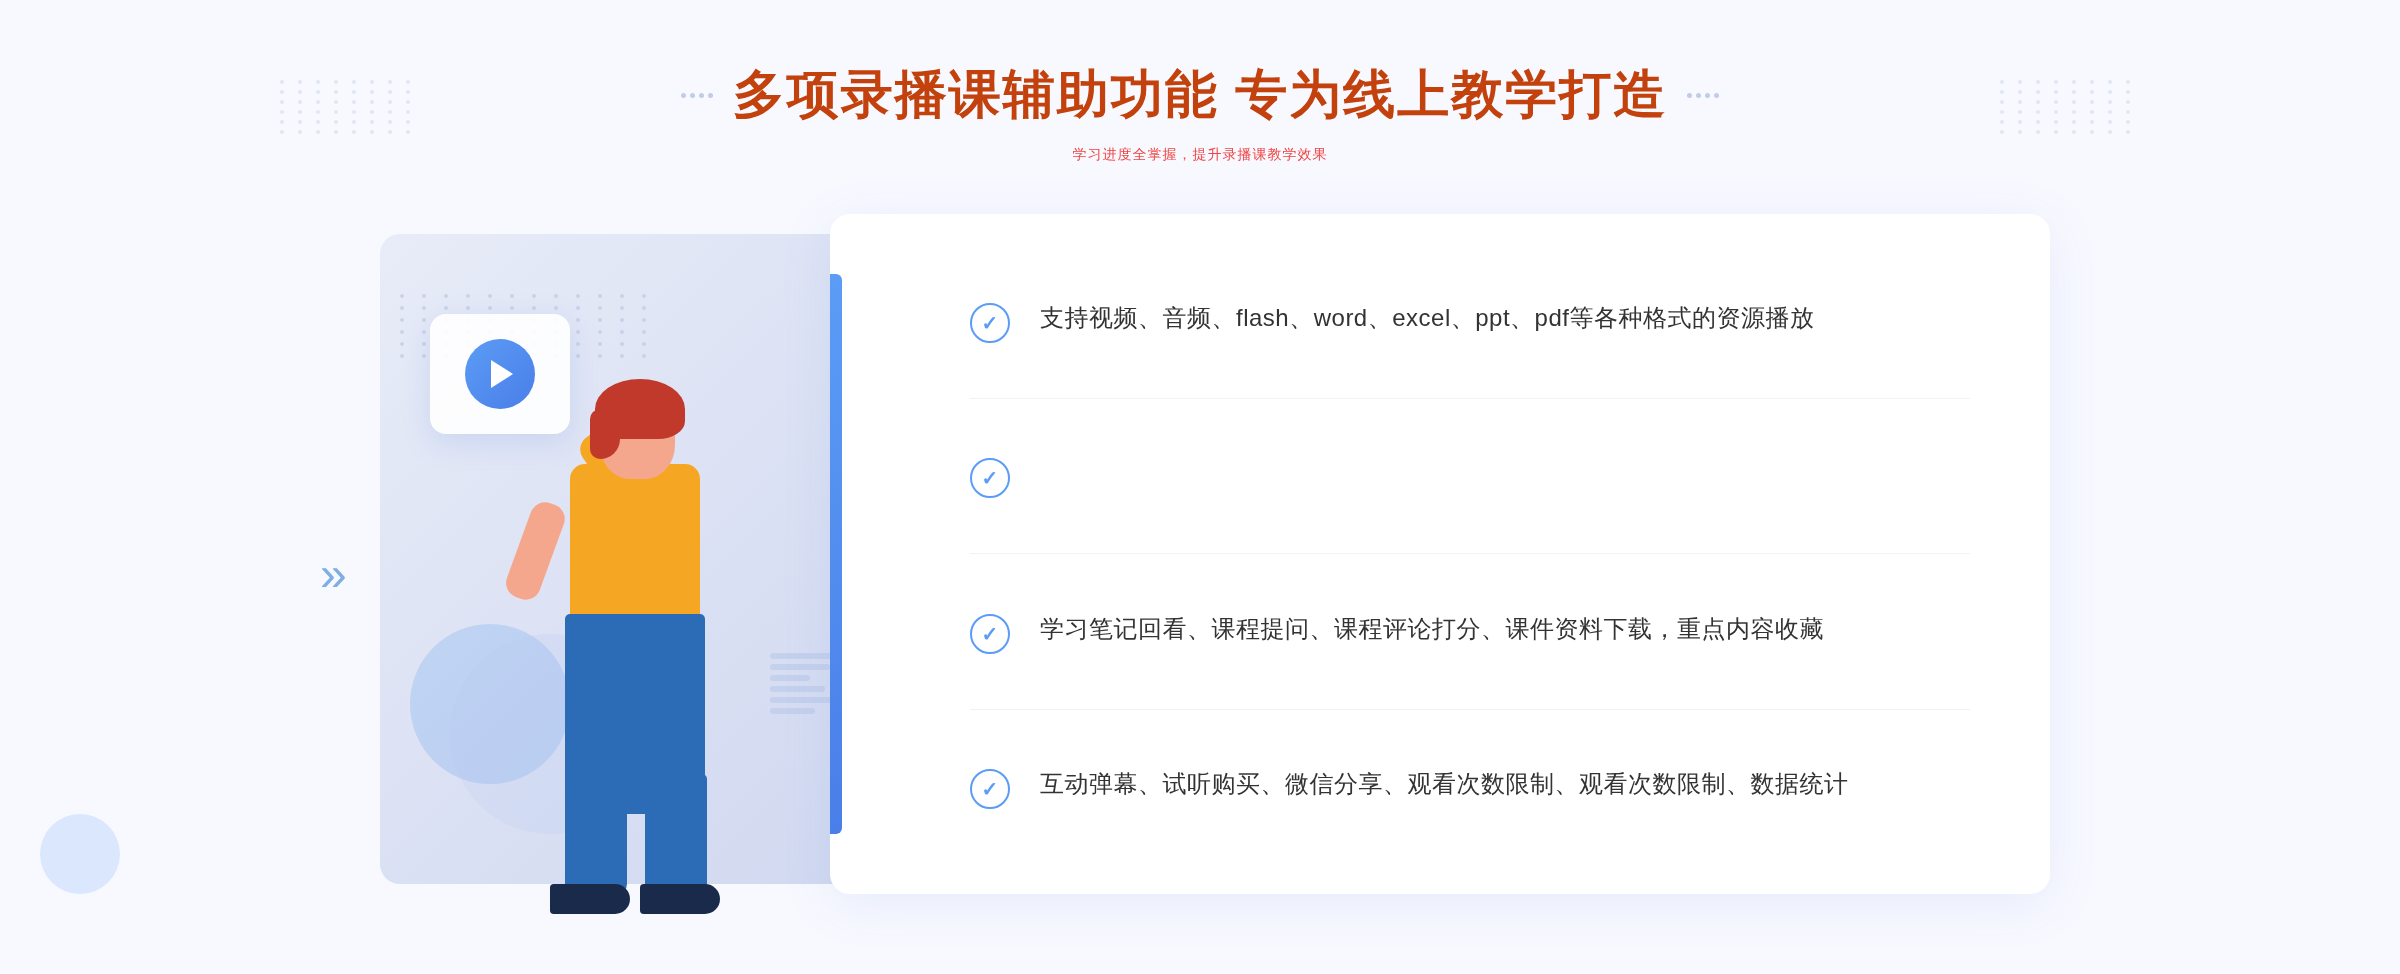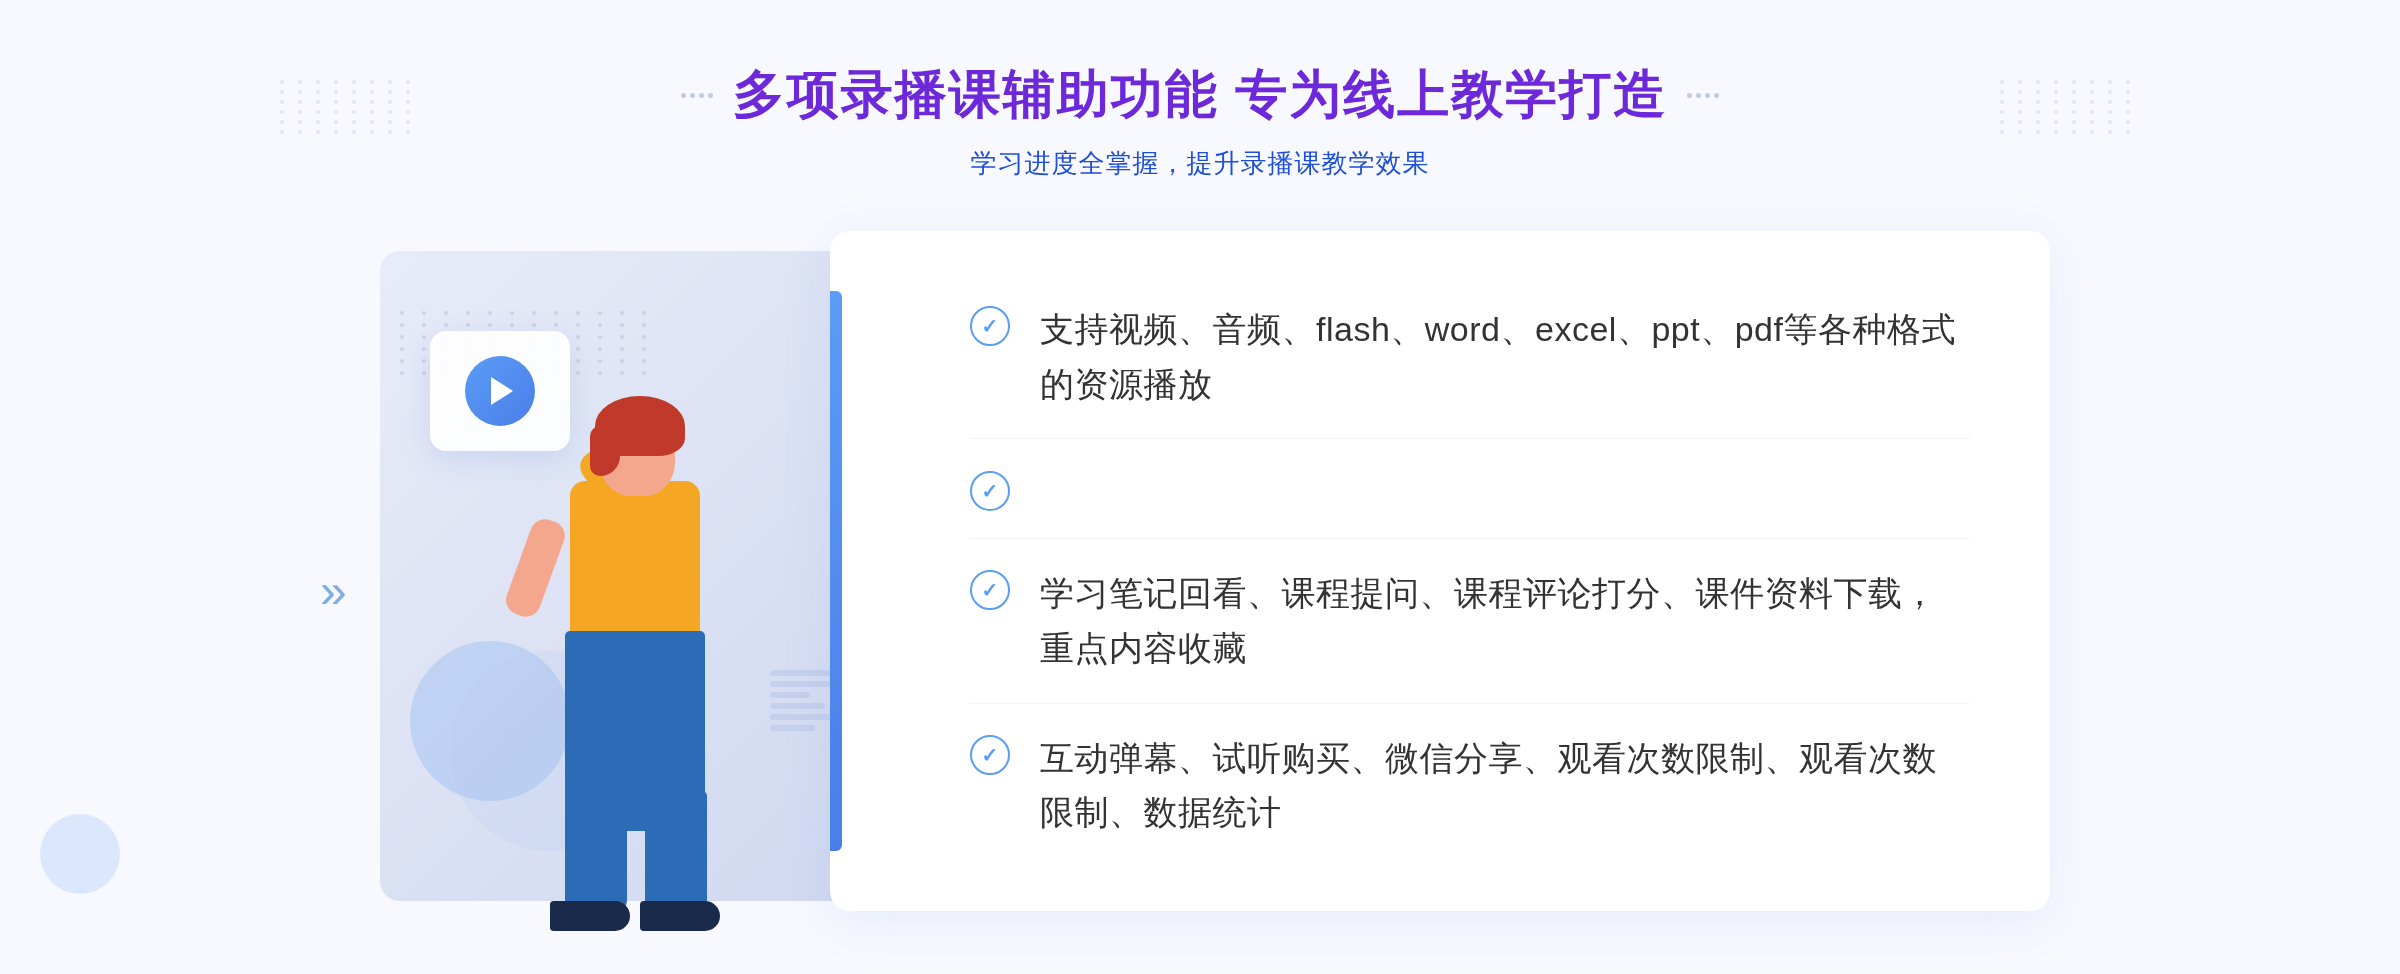--- a/index.html
+++ b/index.html
@@ -83,27 +83,27 @@
     .header-dot {
       width: 5px;
       height: 5px;
       border-radius: 50%;
       background: #c0cce8;
     }
 
     .main-title {
       font-size: 52px;
       font-weight: 600;
-      color: #6d28d9;
+      color: #c2410c;
       letter-spacing: 2px;
     }
 
     .subtitle {
-      font-size: 26px;
-      color: #1d4ed8;
+      font-size: 14px;
+      color: #ef4444;
       margin-top: 12px;
       letter-spacing: 1px;
     }
 
     
     .content-area {
       display: flex;
       width: 1700px;
       height: 720px;
       position: relative;
@@ -441,21 +441,21 @@
     }
 
     .check-mark {
       color: #5b9cf6;
       font-size: 20px;
       font-weight: bold;
       line-height: 1;
     }
 
     .feature-text {
-      font-size: 34px;
+      font-size: 24px;
       color: #333;
       line-height: 1.6;
       letter-spacing: 0.5px;
     }
 
     .feature-divider {
       height: 1px;
       background: #f0f2f8;
       margin: 5px 0;
     }

